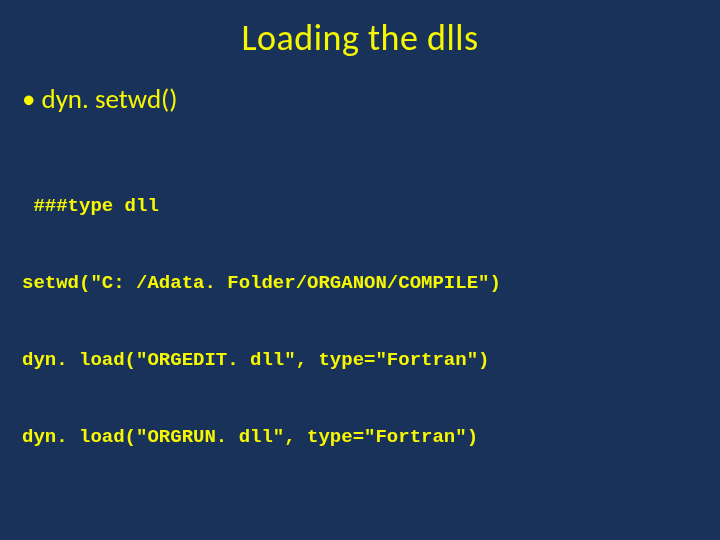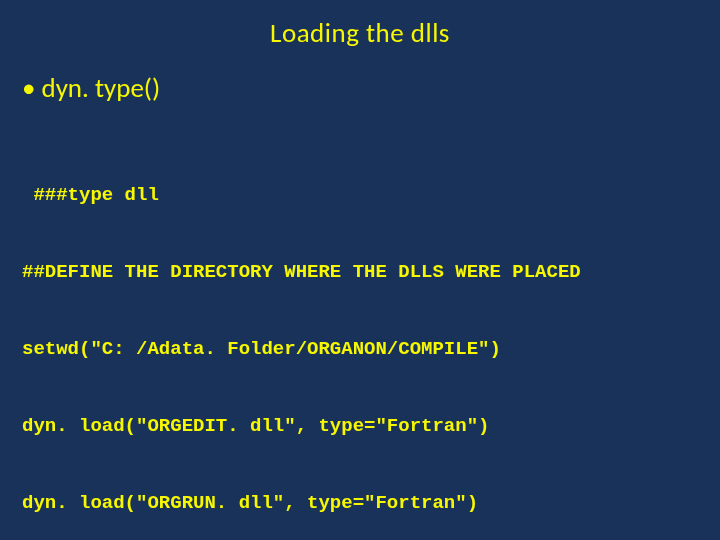--- a/index.html
+++ b/index.html
@@ -14,21 +14,21 @@
       color: #f7f700;
       font-family: Calibri, Arial, sans-serif;
       overflow: hidden;
     }
     .slide {
       width: 100%;
       height: 100%;
       padding: 12px 18px;
     }
     .title {
-      font-size: 27px;
+      font-size: 36px;
       font-weight: 400;
       text-align: center;
       margin-bottom: 22px;
       margin-top: 4px;
       letter-spacing: 0.5px;
     }
     .bullet-item {
       font-size: 27px;
       margin-bottom: 28px;
       padding-left: 4px;
@@ -48,24 +48,23 @@
       display: block;
     }
   </style>
 </head>
 <body>
 
 <div class="slide">
   <h1 class="title">Loading the dlls</h1>
 
   <div class="bullet-item">
-    <span class="bullet-marker">•</span><span>dyn. type()</span>
+    <span class="bullet-marker">•</span><span>dyn. setwd()</span>
   </div>
 
   <div class="code-block">
     <span class="code-line"> ###type dll</span>
-    <span class="code-line">##DEFINE THE DIRECTORY WHERE THE DLLS WERE PLACED</span>
     <span class="code-line">setwd("C: /Adata. Folder/ORGANON/COMPILE")</span>
     <span class="code-line">dyn. load("ORGEDIT. dll", type="Fortran")</span>
     <span class="code-line">dyn. load("ORGRUN. dll", type="Fortran")</span>
     
   </div>
 </div>
 
 </body></html>

